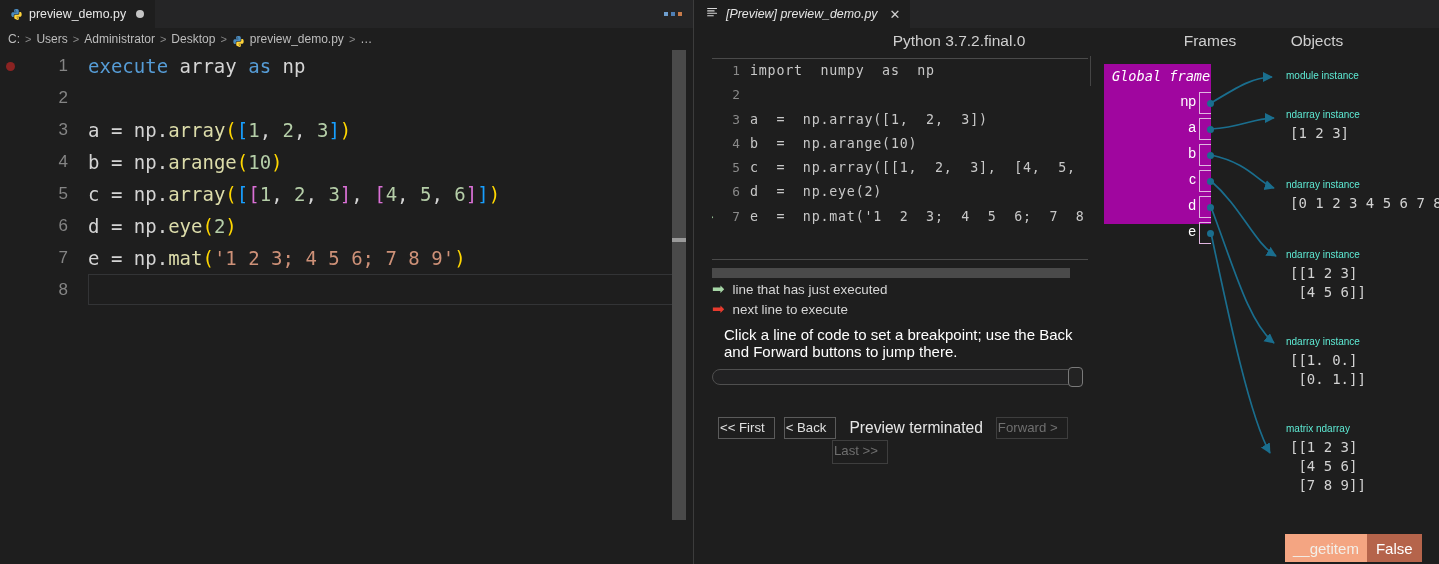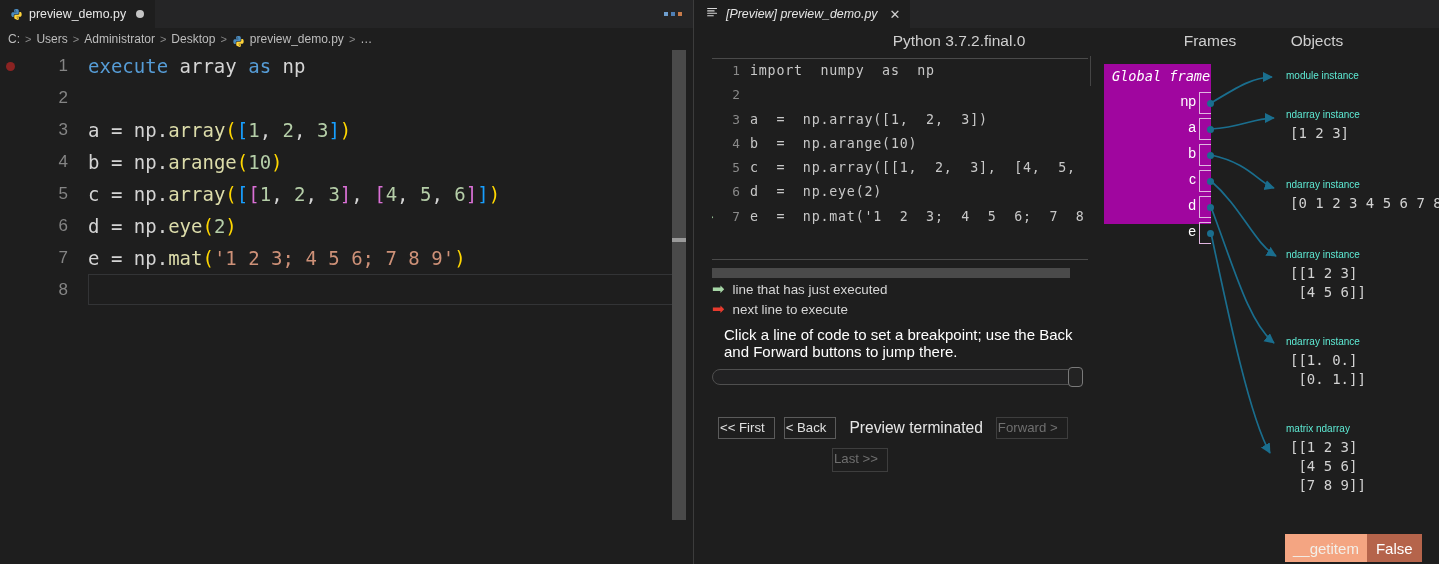--- a/index.html
+++ b/index.html
@@ -184,21 +184,21 @@
     box-sizing: border-box;
   }
 
   #pt-controls {
     position: absolute; left: 18px; top: 388px; width: 380px;
   }
   #ctrl-row1 {
     display: flex; align-items: center; gap: 9px; height: 24px;
     padding-left: 6px;
   }
-  #ctrl-row2 { display: flex; justify-content: center; height: 24px; margin-top: 8px; padding-right: 84px;}
+  #ctrl-row2 { display: flex; justify-content: center; height: 24px; margin-top: 0px; padding-right: 84px;}
   .pt-btn {
     border: 1px solid #5b5b5b; border-radius: 0;
     padding: 2px 9px 3px 1px; font-size: 13.2px; color: #e0e0e0;
     background: transparent; white-space: nowrap; line-height: 15px;
   }
   .pt-btn.disabled { color: #6f6f6f; border-color: #3e3e3e; }
   #ctrl-status { font-size: 15.6px; color: #e6e6e6; white-space: nowrap; margin: 0 4px; }
 
   
   #frame-box {

